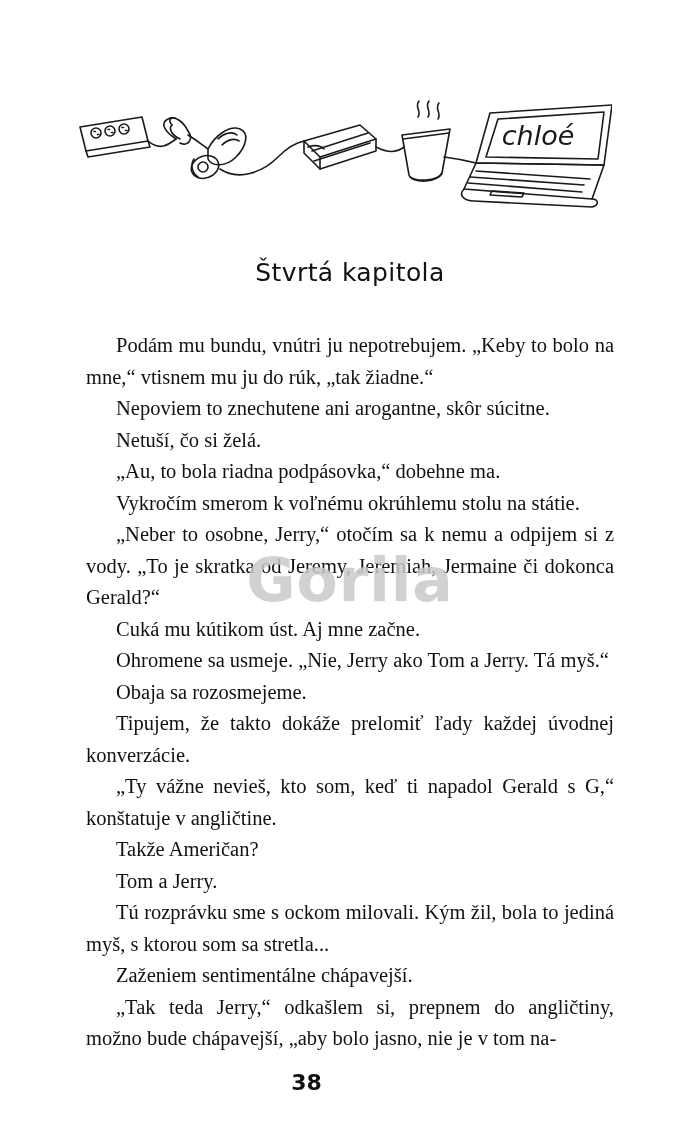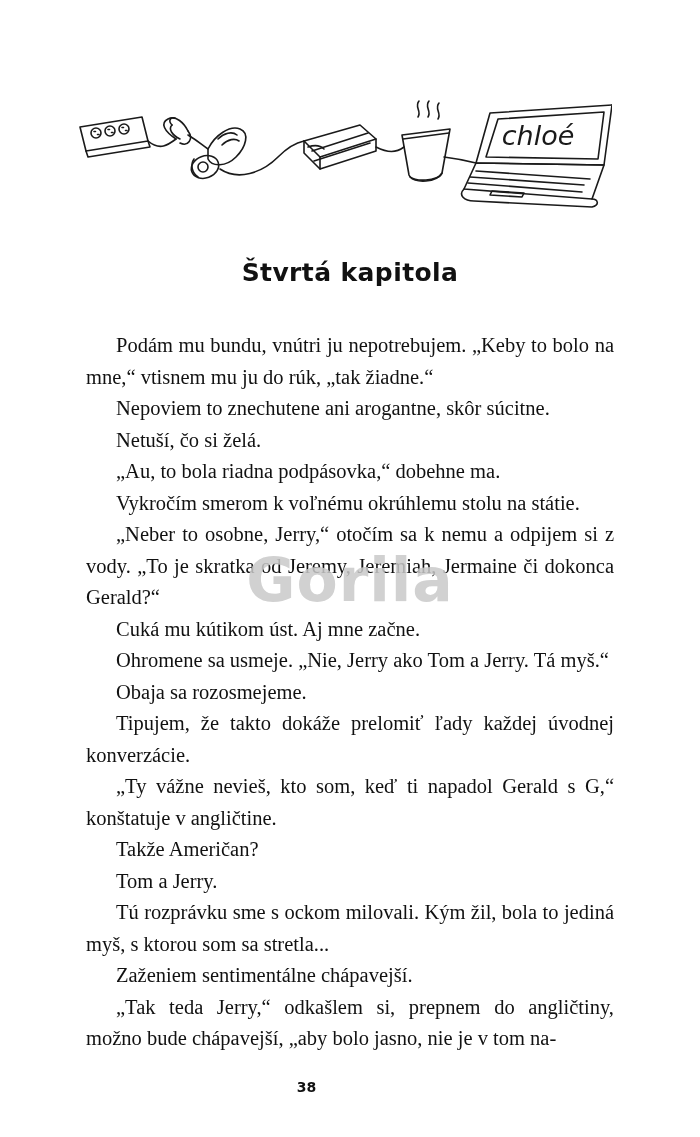--- a/index.html
+++ b/index.html
@@ -35,21 +35,21 @@
 
   
   .chapter-title {
     position: absolute;
     top: 258px;
     left: 0;
     width: 700px;
     text-align: center;
     font-family: "DejaVu Sans", sans-serif;
     font-size: 25px;
-    font-weight: 700;
+    font-weight: 400;
     letter-spacing: 0.4px;
     color: #111;
   }
 
   
   .body-text {
     position: absolute;
     top: 330px;
     left: 86px;
     width: 528px;
@@ -87,21 +87,21 @@
   }
 
   
   .page-number {
     position: absolute;
     left: 0;
     bottom: 42px;
     width: 613px;
     text-align: center;
     font-family: "DejaVu Sans", sans-serif;
-    font-size: 14px;
+    font-size: 22px;
     font-weight: 700;
     color: #111;
   }
 
   .laptop-word {
     font-family: "DejaVu Sans", sans-serif;
     font-size: 27px;
     font-style: italic;
     fill: #1a1a1a;
   }

